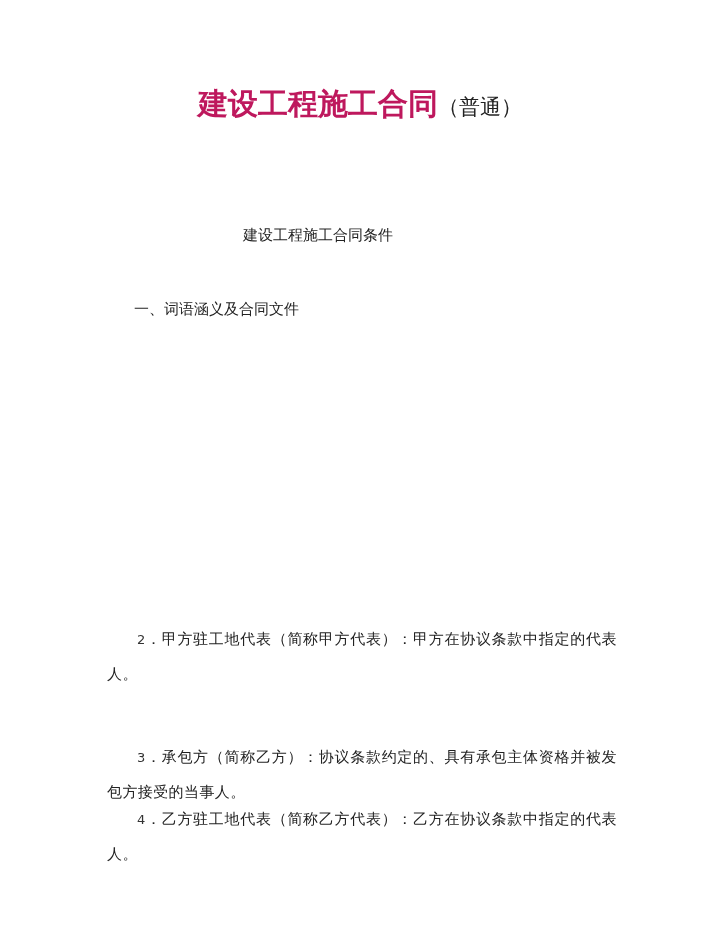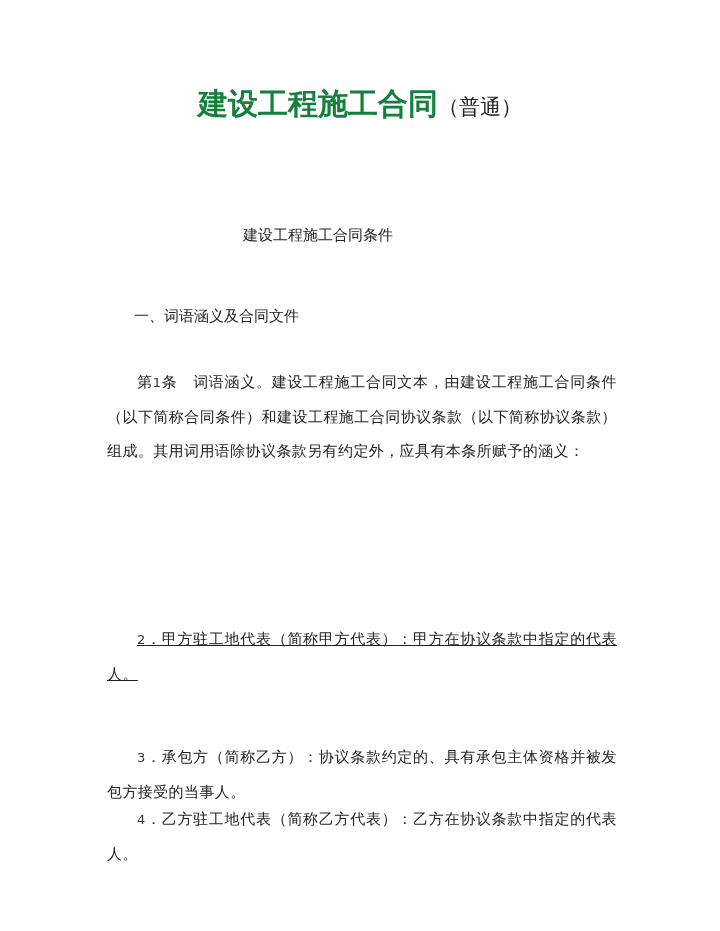--- a/index.html
+++ b/index.html
@@ -25,39 +25,39 @@
       top: 84px;
       left: 0;
       width: 720px;
       text-align: center;
       white-space: nowrap;
     }
     .title-main {
       font-size: 30px;
       font-weight: bold;
       letter-spacing: 0px;
-      color: #15803d;
+      color: #be185d;
       margin-top: 48px;
     }
     .title-sub {
       font-size: 21px;
       color: #222;
     }
     .subtitle {
       position: absolute;
       top: 226px;
       left: 0;
       width: 636px;
       text-align: center;
       font-size: 15px;
       color: #222;
     }
     .section-heading {
       position: absolute;
-      top: 307px;
+      top: 300px;
       left: 134px;
       font-size: 15px;
       color: #222;
       white-space: nowrap;
     }
     .para {
       position: absolute;
       left: 107px;
       width: 510px;
       font-size: 15px;
@@ -66,40 +66,37 @@
       text-align: justify;
       text-indent: 30px;
       letter-spacing: 0.4px;
     }
     .para .num {
       font-size: 13px;
       color: #333;
     }
     .p1 { top: 365px; }
     .p2 { top: 509px; }
-    .p3 { top: 622px; text-decoration: underline; }
+    .p3 { top: 622px; }
     .p4 { top: 692px; margin-top: 48px; }
     .p5 { top: 802px; }
   </style>
 </head>
 <body>
 
 <div class="page">
 
   <div class="title">
     <span class="title-main">建设工程施工合同</span><span class="title-sub">（普通）</span>
   </div>
 
   <div class="subtitle">建设工程施工合同条件</div>
 
   <div class="section-heading">一、词语涵义及合同文件</div>
 
-  <div class="para p1">
-    <span>第</span><span class="num">1</span><span>条</span><span>　词语涵义。建设工程施工合同文本，由建设工程施工合同条件（以下简称合同条件）和建设工程施工合同协议条款（以下简称协议条款）组成。其用词用语除协议条款另有约定外，应具有本条所赋予的涵义：</span>
-  </div>
 
 
   <div class="para p3">
     <span class="num">2</span><span>．甲方驻工地代表（简称甲方代表）：甲方在协议条款中指定的代表人。</span>
   </div>
 
   <div class="para p4">
     <span class="num">3</span><span>．承包方（简称乙方）：协议条款约定的、具有承包主体资格并被发包方接受的当事人。</span>
   </div>
 

